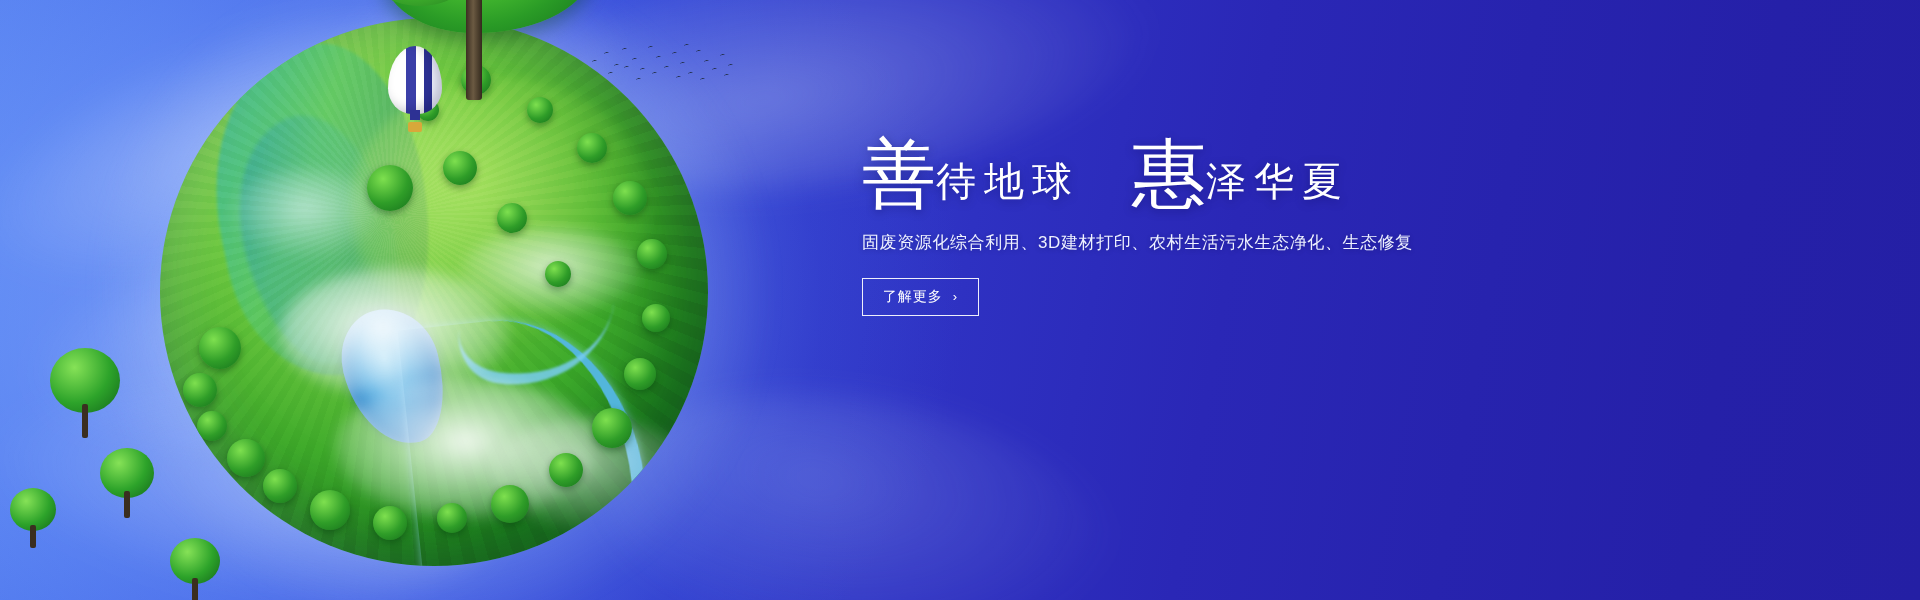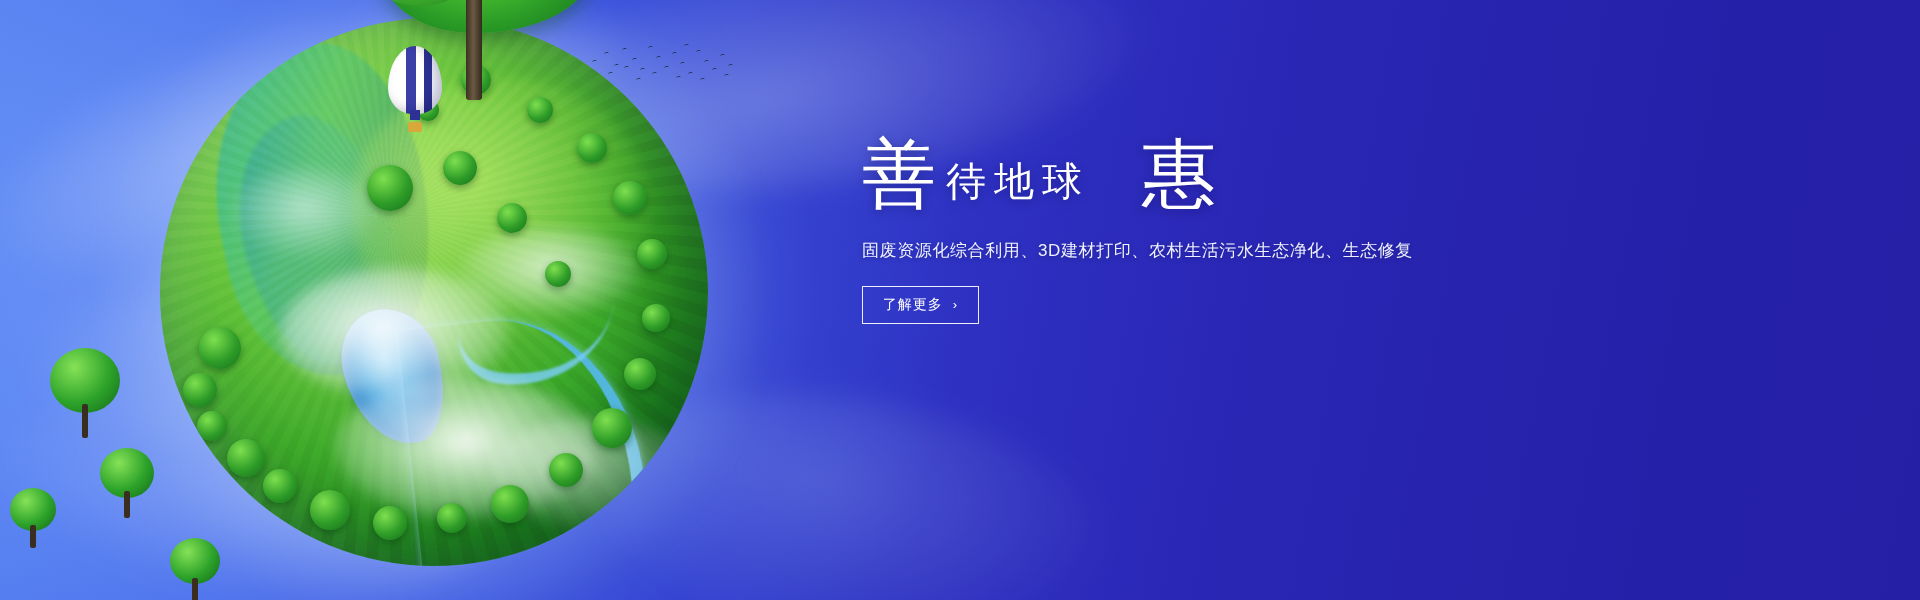--- a/index.html
+++ b/index.html
@@ -212,36 +212,35 @@
     text-shadow:0 2px 10px rgba(0,0,60,.35);
   }
   #headline .big {
     font-size:74px; font-weight:400;
     letter-spacing:0;
     position:relative; top:4px;
   }
   #headline .small {
     font-size:40px; font-weight:400;
     letter-spacing:8px;
-    margin-left:10px;
   }
   #headline .gap { display:inline-block; width:52px; }
 
   #subtitle {
     margin-top:24px;
     font-size:25px;
     font-weight:400;
     letter-spacing:7px;
     white-space:nowrap;
     color:#f4f6ff;
     text-shadow:0 1px 6px rgba(0,0,60,.35);
   }
 
   #description {
-    margin-top:21px;
+    margin-top:13px;
     font-size:17px;
     letter-spacing:.6px;
     white-space:nowrap;
     color:#eef1ff;
     text-shadow:0 1px 5px rgba(0,0,60,.3);
   }
 
   #cta {
     margin-top:24px;
     display:inline-flex;
@@ -379,20 +378,21 @@
       <span style="left: 96px; top: 2px;"></span>
     </div>
 
   <div id="content">
 
     <div id="headline">
       <span class="big">善</span>
       <span class="small">待地球</span>
       <span class="gap"></span>
       <span class="big">惠</span>
+      <span class="small">泽华夏</span>
     </div>
 
 
     <div id="description">固废资源化综合利用、3D建材打印、农村生活污水生态净化、生态修复</div>
 
     <button id="cta">
       <span>了解更多</span>
       <span class="chev">›</span>
     </button>
 

